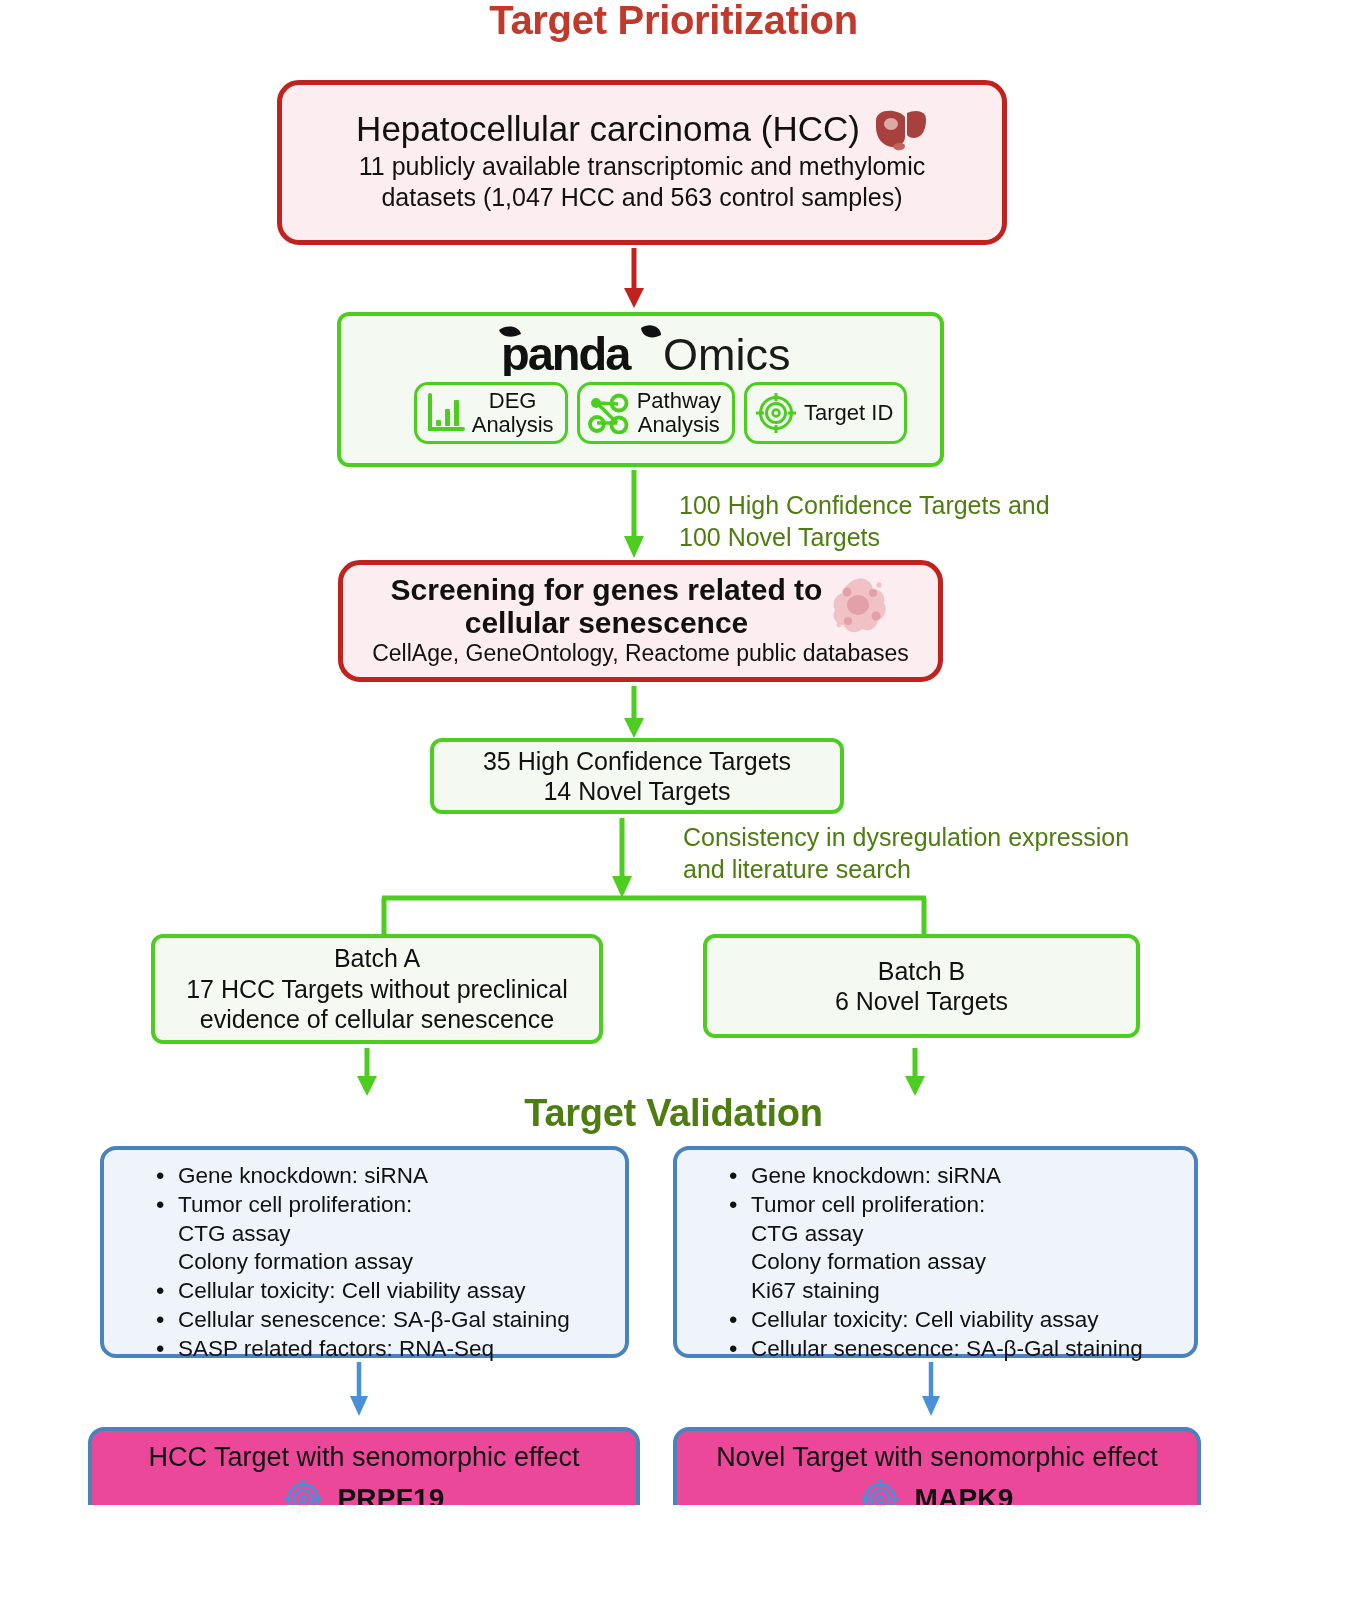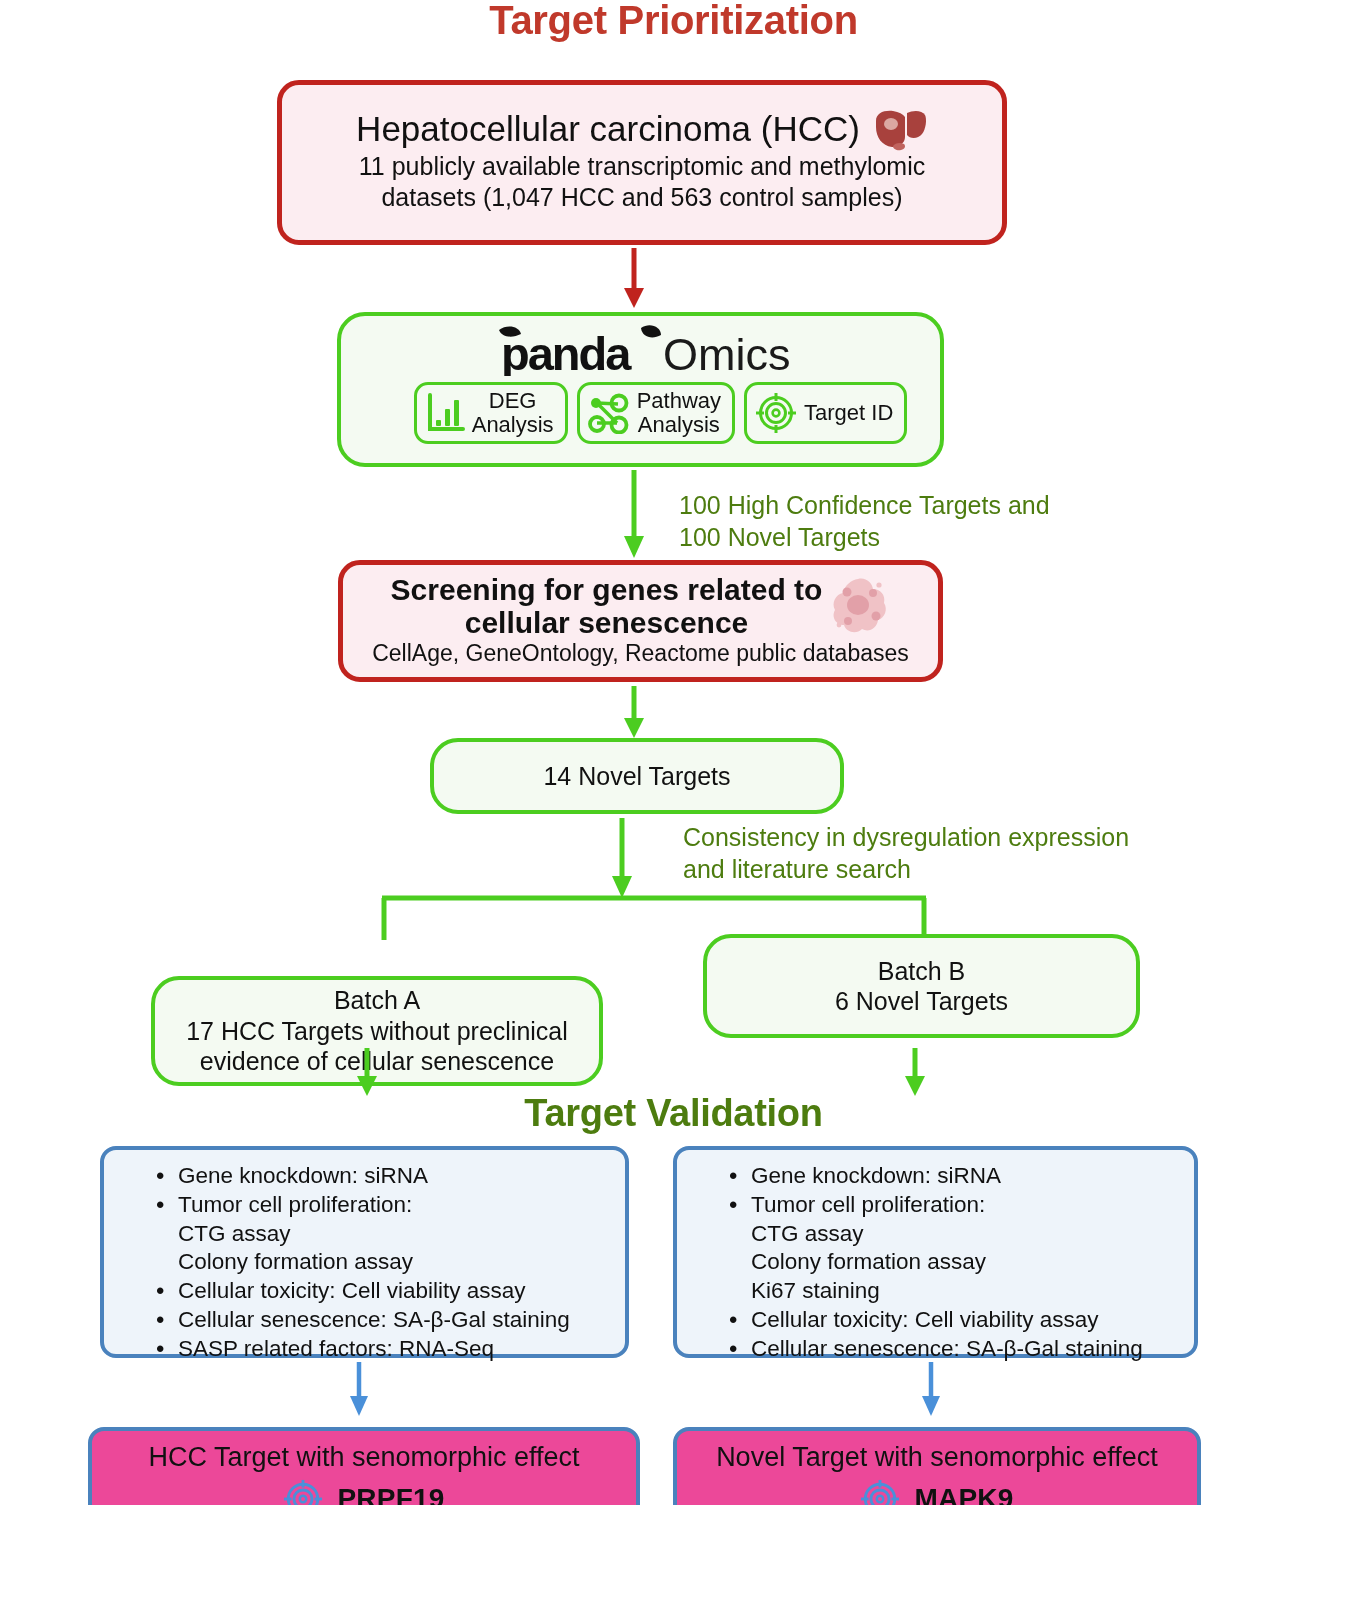--- a/index.html
+++ b/index.html
@@ -51,21 +51,21 @@
     justify-content: center;
     text-align: center;
   }
   .node.red {
     border: 5px solid #c0231e;
     border-radius: 22px;
     background: #fcedf1;
   }
   .node.green {
     border: 4px solid #4ccd20;
-    border-radius: 28px;
+    border-radius: 12px;
     background: #f4faf2;
   }
   .node.blue {
     border: 4px solid #4a82bd;
     border-radius: 16px;
     background: #eef4fa;
   }
   .node.blue-white {
     border: 4px solid #4a82bd;
     border-radius: 16px;
@@ -118,21 +118,21 @@
   #screening-title-row {
     display: flex; align-items: center; justify-content: center; gap: 6px; width: 100%;
   }
   #screening-heading { font-size: 30px; line-height: 1.1; font-weight: bold; }
   #senescent-icon { width: 62px; height: 62px; flex: 0 0 auto; display:block; }
 
   
   #box-counts { left: 430px; top: 738px; width: 414px; height: 76px; }
 
   
-  #box-batch-a { left: 151px; top: 934px; width: 452px; height: 110px; margin-top: 42px; }
+  #box-batch-a { left: 151px; top: 934px; width: 452px; height: 110px; }
   #box-batch-b { left: 703px; top: 934px; width: 437px; height: 104px; }
 
   
   #box-val-a { left: 100px; top: 1146px; width: 529px; height: 212px; align-items: flex-start; justify-content: flex-start; padding: 12px 10px 10px 10px;}
   #box-val-b { left: 673px; top: 1146px; width: 525px; height: 212px; align-items: flex-start; justify-content: flex-start; padding: 12px 10px 10px 10px;}
   .val-list {
     list-style: none;
     margin: 0;
     padding: 0 0 0 38px;
     text-align: left;
@@ -290,20 +290,21 @@
     </div>
     <div class="line-sm">CellAge, GeneOntology, Reactome public databases</div>
   </div>
 
   <svg class="connector" id="arrow-screen-cnt" width="24" height="54" viewBox="0 0 24 54">
     <line x1="12" y1="0" x2="12" y2="36" stroke="#4ccd20" stroke-width="5"></line>
     <polygon points="12,52 2,32 22,32" fill="#4ccd20"></polygon>
   </svg>
 
   <div class="node green" id="box-counts">
+    <div class="line-md">35 High Confidence Targets</div>
     <div class="line-md">14 Novel Targets</div>
   </div>
 
   <svg class="connector" id="bracket-split" width="580" height="130" viewBox="0 0 580 130">
     <line x1="252" y1="0" x2="252" y2="62" stroke="#4ccd20" stroke-width="5"></line>
     <polygon points="252,80 242,58 262,58" fill="#4ccd20"></polygon>
     <line x1="12" y1="80" x2="556" y2="80" stroke="#4ccd20" stroke-width="5"></line>
     <line x1="14" y1="80" x2="14" y2="122" stroke="#4ccd20" stroke-width="5"></line>
     <line x1="554" y1="80" x2="554" y2="122" stroke="#4ccd20" stroke-width="5"></line>
   </svg>

